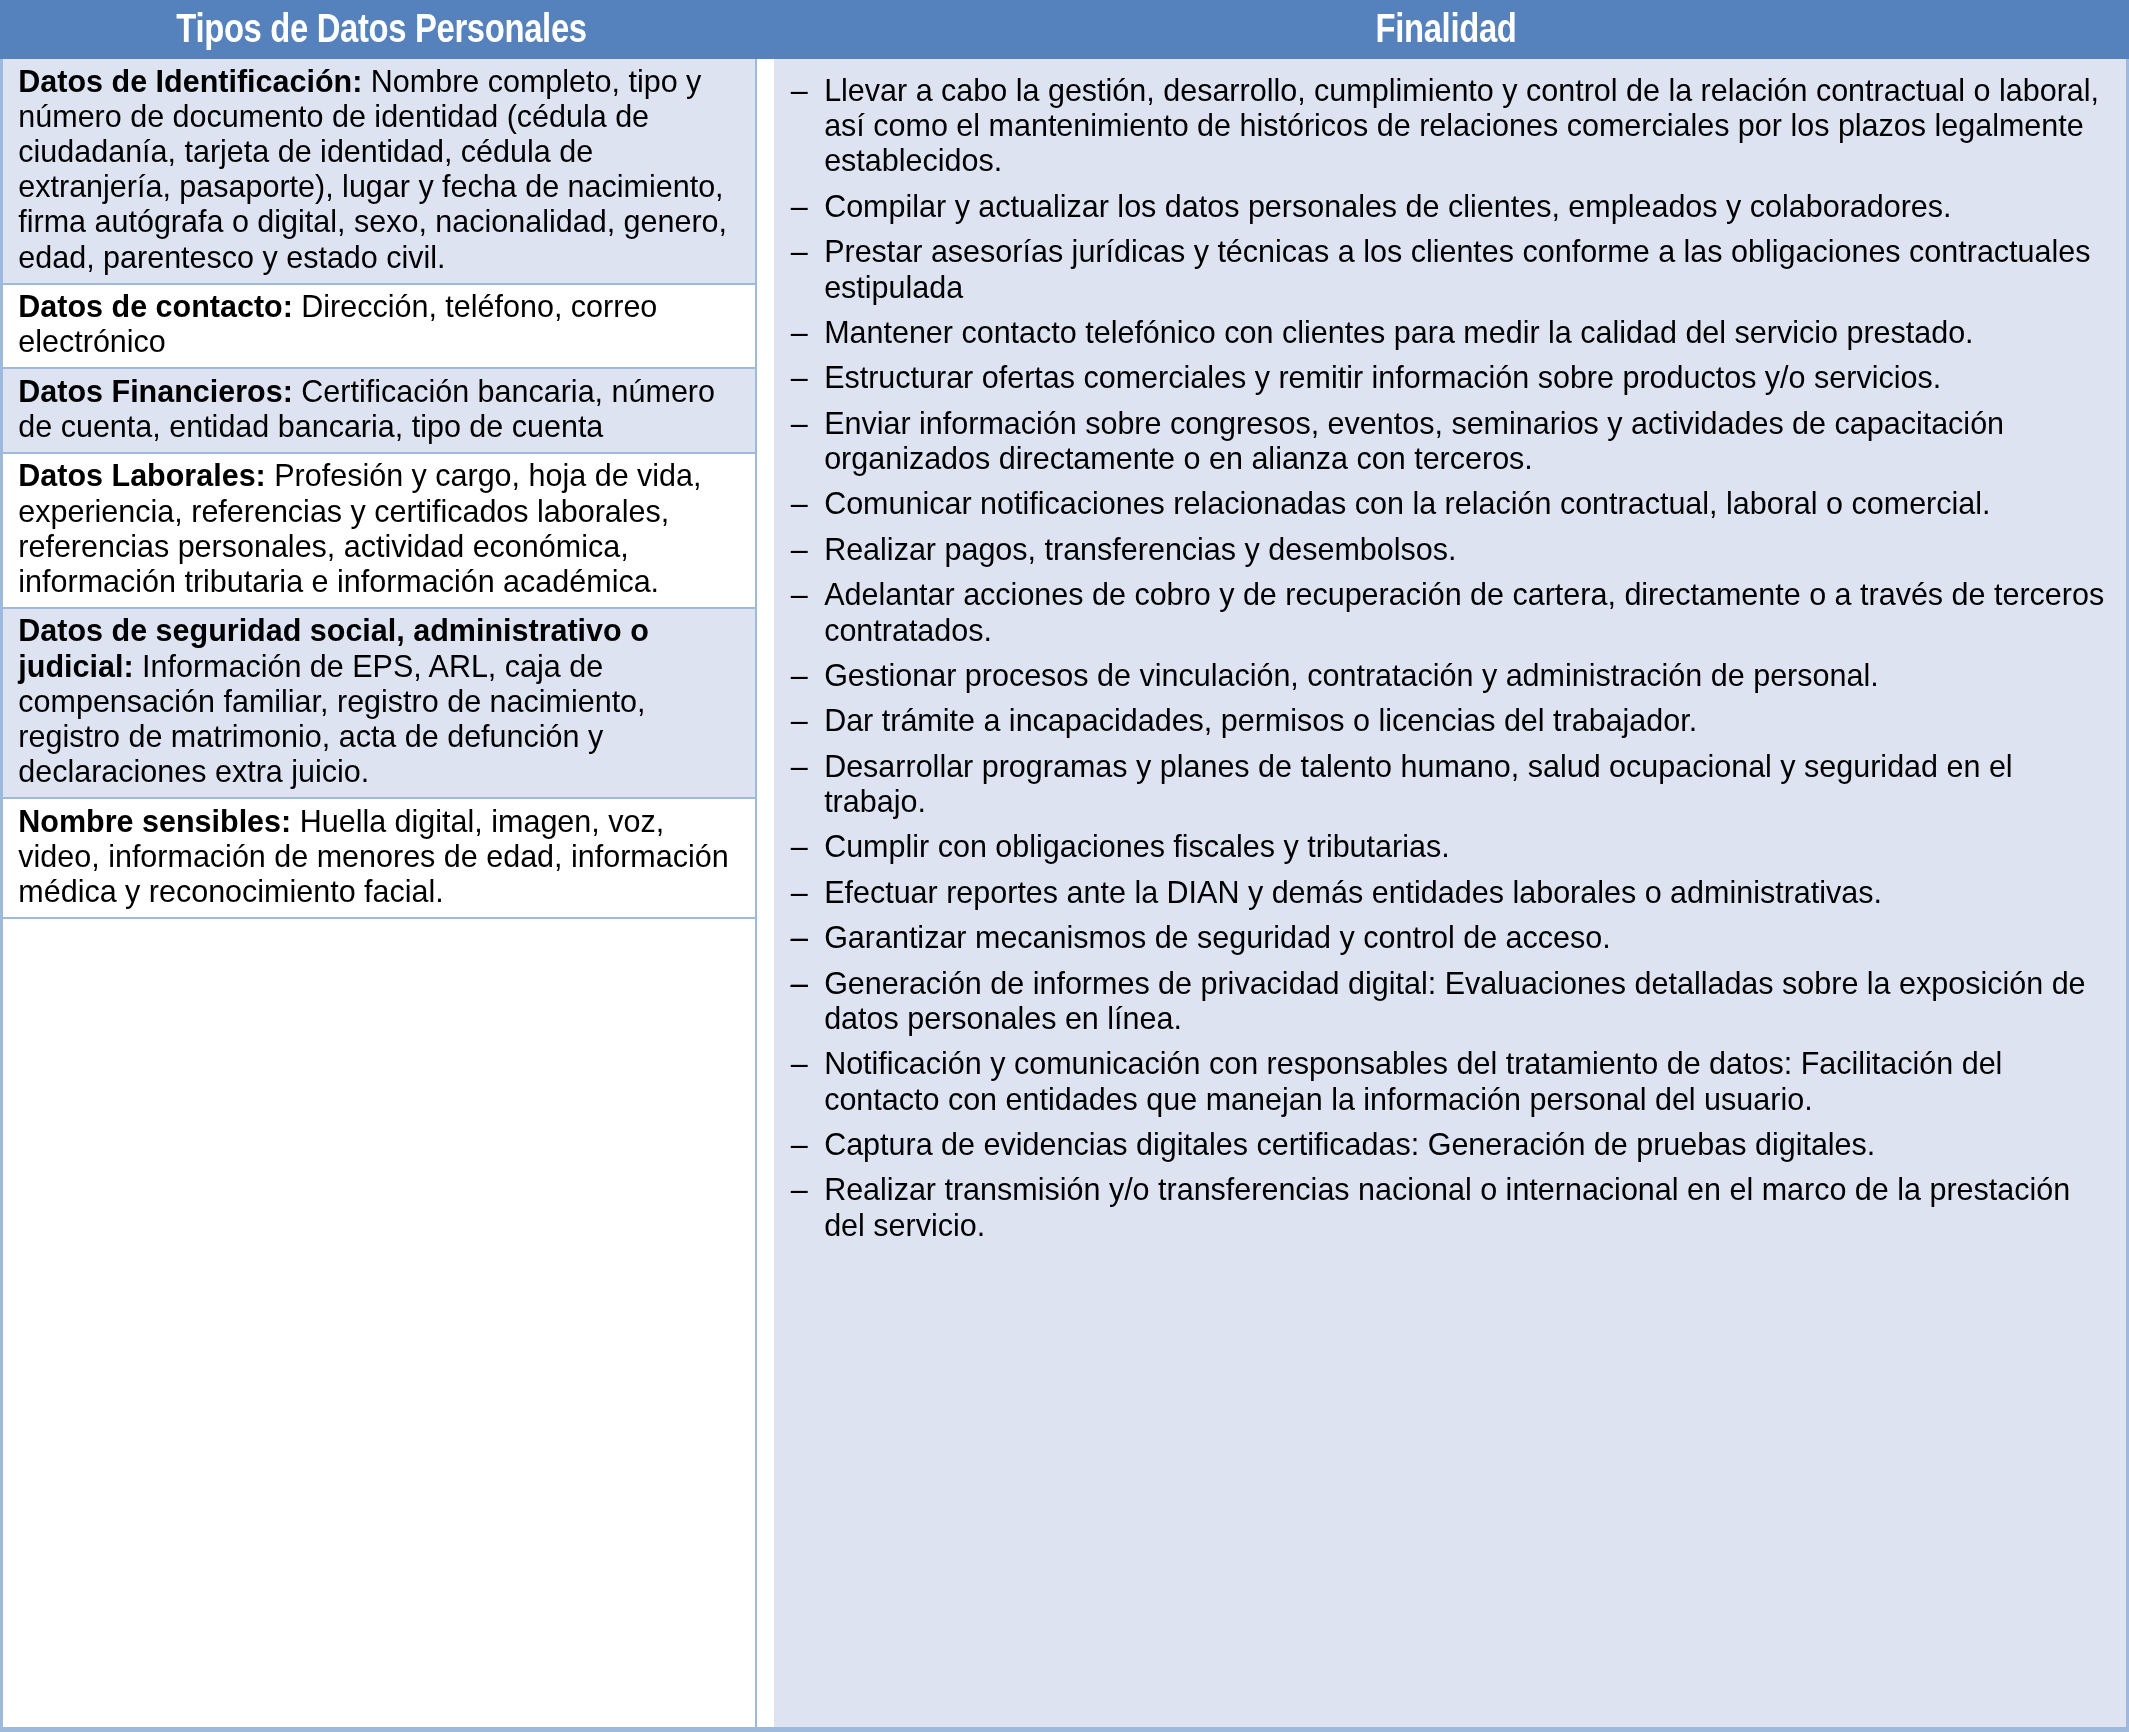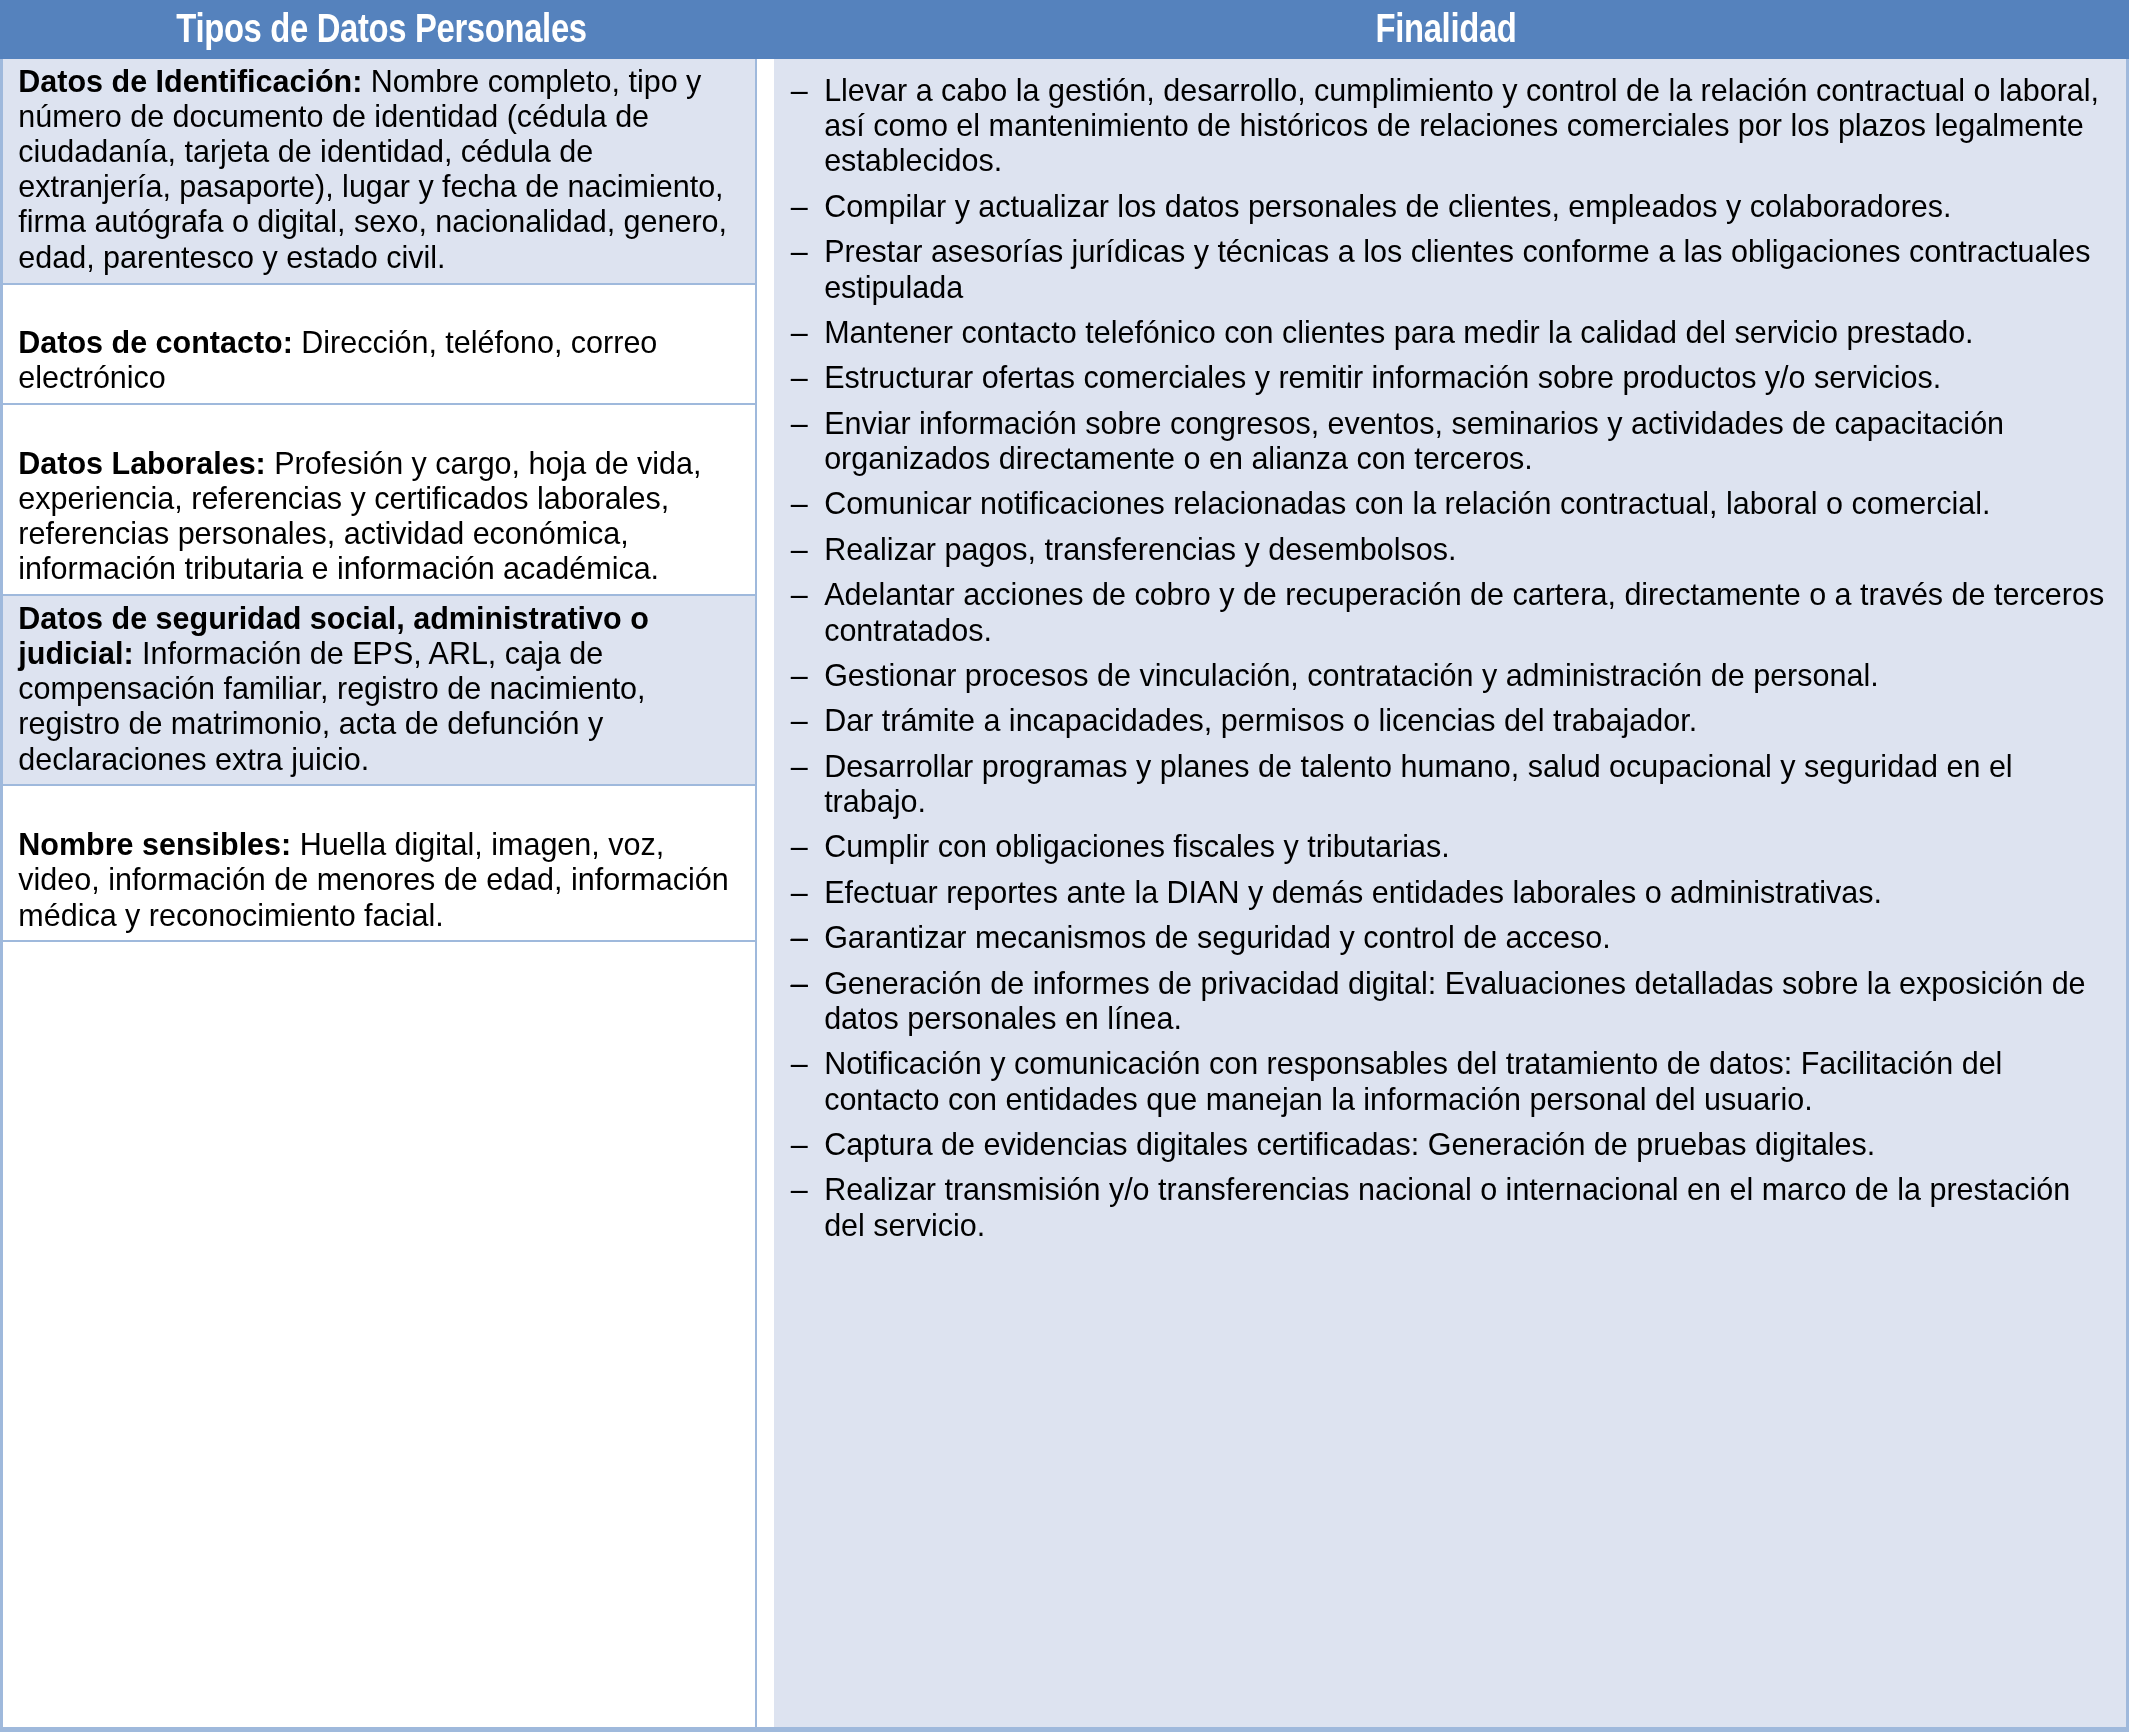--- a/index.html
+++ b/index.html
@@ -69,21 +69,21 @@
 
   .cell {
     box-sizing: border-box;
     padding: 4.6px 10.7px 7.6px 15.3px;
     font-size: 30.5px;
     line-height: 1.155;
     color: #000000;
     border-bottom: 2.3px solid #9fb9dc;
   }
   .cell.shaded { background: #dde3f0; }
-  .cell.plain  { background: #ffffff; margin-top: 36px; }
+  .cell.plain  { background: #ffffff; }
   .cell:last-child { border-bottom: none; }
   .cell .lead { font-weight: 700; }
 
   .cell-spacer {
     flex: 1 1 auto;
     background: #ffffff;
   }
 
   .col-right {
     width: 1366px;
@@ -130,20 +130,21 @@
   <div class="thead">
     <div class="th th-left">Tipos de Datos Personales</div>
     <div class="th th-right">Finalidad</div>
   </div>
 
   <div class="tbody">
 
     <div class="col-left" id="col-left">
         <div class="cell cond shaded"><span class="lead">Datos de Identificación:</span><span> Nombre completo, tipo y número de documento de identidad (cédula de ciudadanía, tarjeta de identidad, cédula de extranjería, pasaporte), lugar y fecha de nacimiento, firma autógrafa o digital, sexo, nacionalidad, genero, edad, parentesco y estado civil.</span></div>
         <div class="cell cond plain"><span class="lead">Datos de contacto:</span><span> Dirección, teléfono, correo electrónico</span></div>
+        <div class="cell cond shaded"><span class="lead">Datos Financieros:</span><span> Certificación bancaria, número de cuenta, entidad bancaria, tipo de cuenta</span></div>
         <div class="cell cond plain"><span class="lead">Datos Laborales:</span><span> Profesión y cargo, hoja de vida, experiencia, referencias y certificados laborales, referencias personales, actividad económica, información tributaria e información académica.</span></div>
         <div class="cell cond shaded"><span class="lead">Datos de seguridad social, administrativo o judicial:</span><span> Información de EPS, ARL, caja de compensación familiar, registro de nacimiento, registro de matrimonio, acta de defunción y declaraciones extra juicio.</span></div>
         <div class="cell cond plain"><span class="lead">Nombre sensibles:</span><span> Huella digital, imagen, voz, video, información de menores de edad, información médica y reconocimiento facial.</span></div>
         <div class="cell-spacer"></div>
       </div>
 
     <div class="col-right">
       <ul class="bullets cond" id="purpose-list">
           <li><span class="dash">–</span><span>Llevar a cabo la gestión, desarrollo, cumplimiento y control de la relación contractual o laboral, así como el mantenimiento de históricos de relaciones comerciales por los plazos legalmente establecidos.</span></li>
           <li><span class="dash">–</span><span>Compilar y actualizar los datos personales de clientes, empleados y colaboradores.</span></li>

